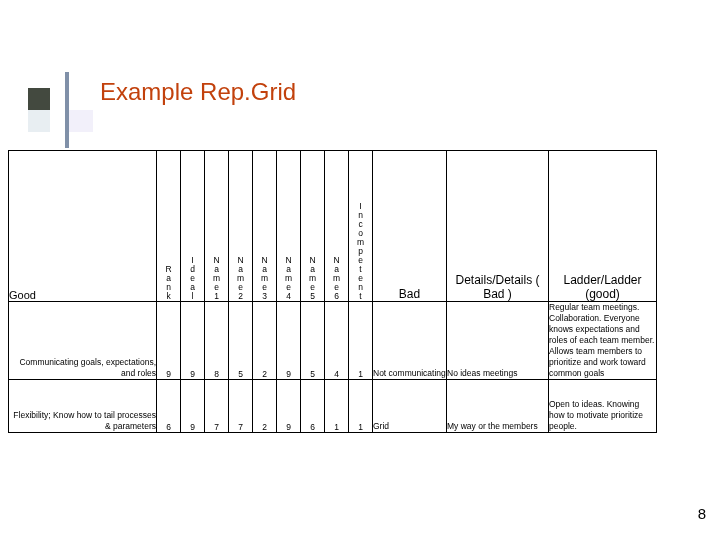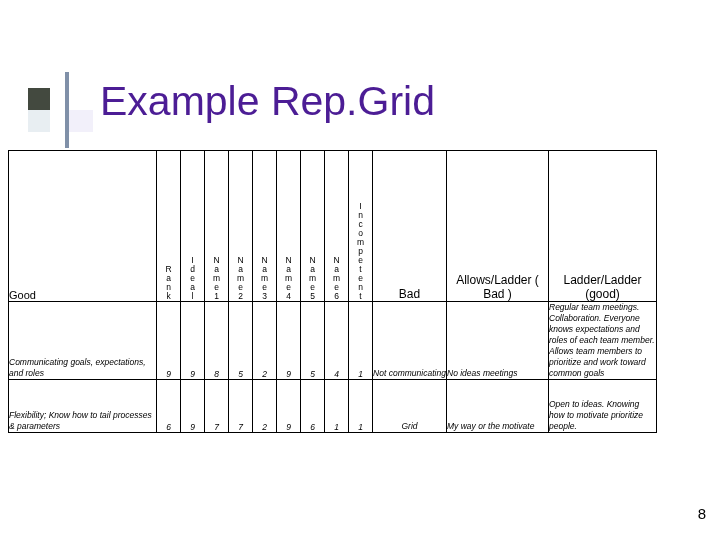--- a/index.html
+++ b/index.html
@@ -62,22 +62,22 @@
     width: 24px;
     height: 22px;
     background: #f2f0fa;
   }
 
   
   .title {
     position: absolute;
     left: 100px;
     top: 78px;
-    font-size: 41px;
-    color: #4c1d95;
+    font-size: 24px;
+    color: #c2410c;
     letter-spacing: 0px;
     white-space: nowrap;
   }
 
   
   .grid-wrap {
     position: absolute;
     left: 8px;
     top: 150px;
     width: 630px;
@@ -117,35 +117,34 @@
   .hdr-center {
     text-align: center;
     padding-bottom: 4px;
     font-size: 12px;
   }
 
   
   tr.data-row td {
     height: 52px;
     vertical-align: bottom;
-    font-style: italic;
   }
   td.label-cell {
     padding: 0 3px 4px 4px;
-    text-align: left;
+    text-align: right;
     line-height: 11px;
     font-size: 8.5px;
   }
   td.num-cell {
     text-align: center;
     padding-bottom: 4px;
     font-size: 8.5px;
   }
   td.text-cell {
-    text-align: center;
+    text-align: left;
     padding: 0 3px 4px 3px;
     line-height: 11px;
     font-size: 8.5px;
   }
   td.text-cell-left {
     text-align: left;
     padding: 4px 3px 4px 5px;
     line-height: 11px;
     font-size: 8.5px;
     vertical-align: bottom;
@@ -270,21 +269,21 @@
           <span>m</span>
           <span>p</span>
           <span>e</span>
           <span>t</span>
           <span>e</span>
           <span>n</span>
           <span>t</span>
         </td>
         <td class="hdr-center">Bad</td>
         <td class="hdr-center">
-          <span>Allows/Ladder ( Bad )</span>
+          <span>Details/Details ( Bad )</span>
         </td>
         <td class="hdr-center">
           <span>Ladder/Ladder (good)</span>
         </td>
       </tr>
 
       <tr class="data-row">
         <td class="label-cell">Communicating goals, expectations, and roles</td>
         <td class="num-cell">9</td>
         <td class="num-cell">9</td>
@@ -305,20 +304,20 @@
         <td class="num-cell">6</td>
         <td class="num-cell">9</td>
         <td class="num-cell">7</td>
         <td class="num-cell">7</td>
         <td class="num-cell">2</td>
         <td class="num-cell">9</td>
         <td class="num-cell">6</td>
         <td class="num-cell">1</td>
         <td class="num-cell">1</td>
         <td class="text-cell">Grid</td>
-        <td class="text-cell-left">My way or the motivate</td>
+        <td class="text-cell-left">My way or the members</td>
         <td class="detail-good">Open to ideas. Knowing how to motivate prioritize people.</td>
       </tr>
     </tbody>
   </table>
 </div>
 
 <div class="pagenum">8</div>
 
 </body></html>

